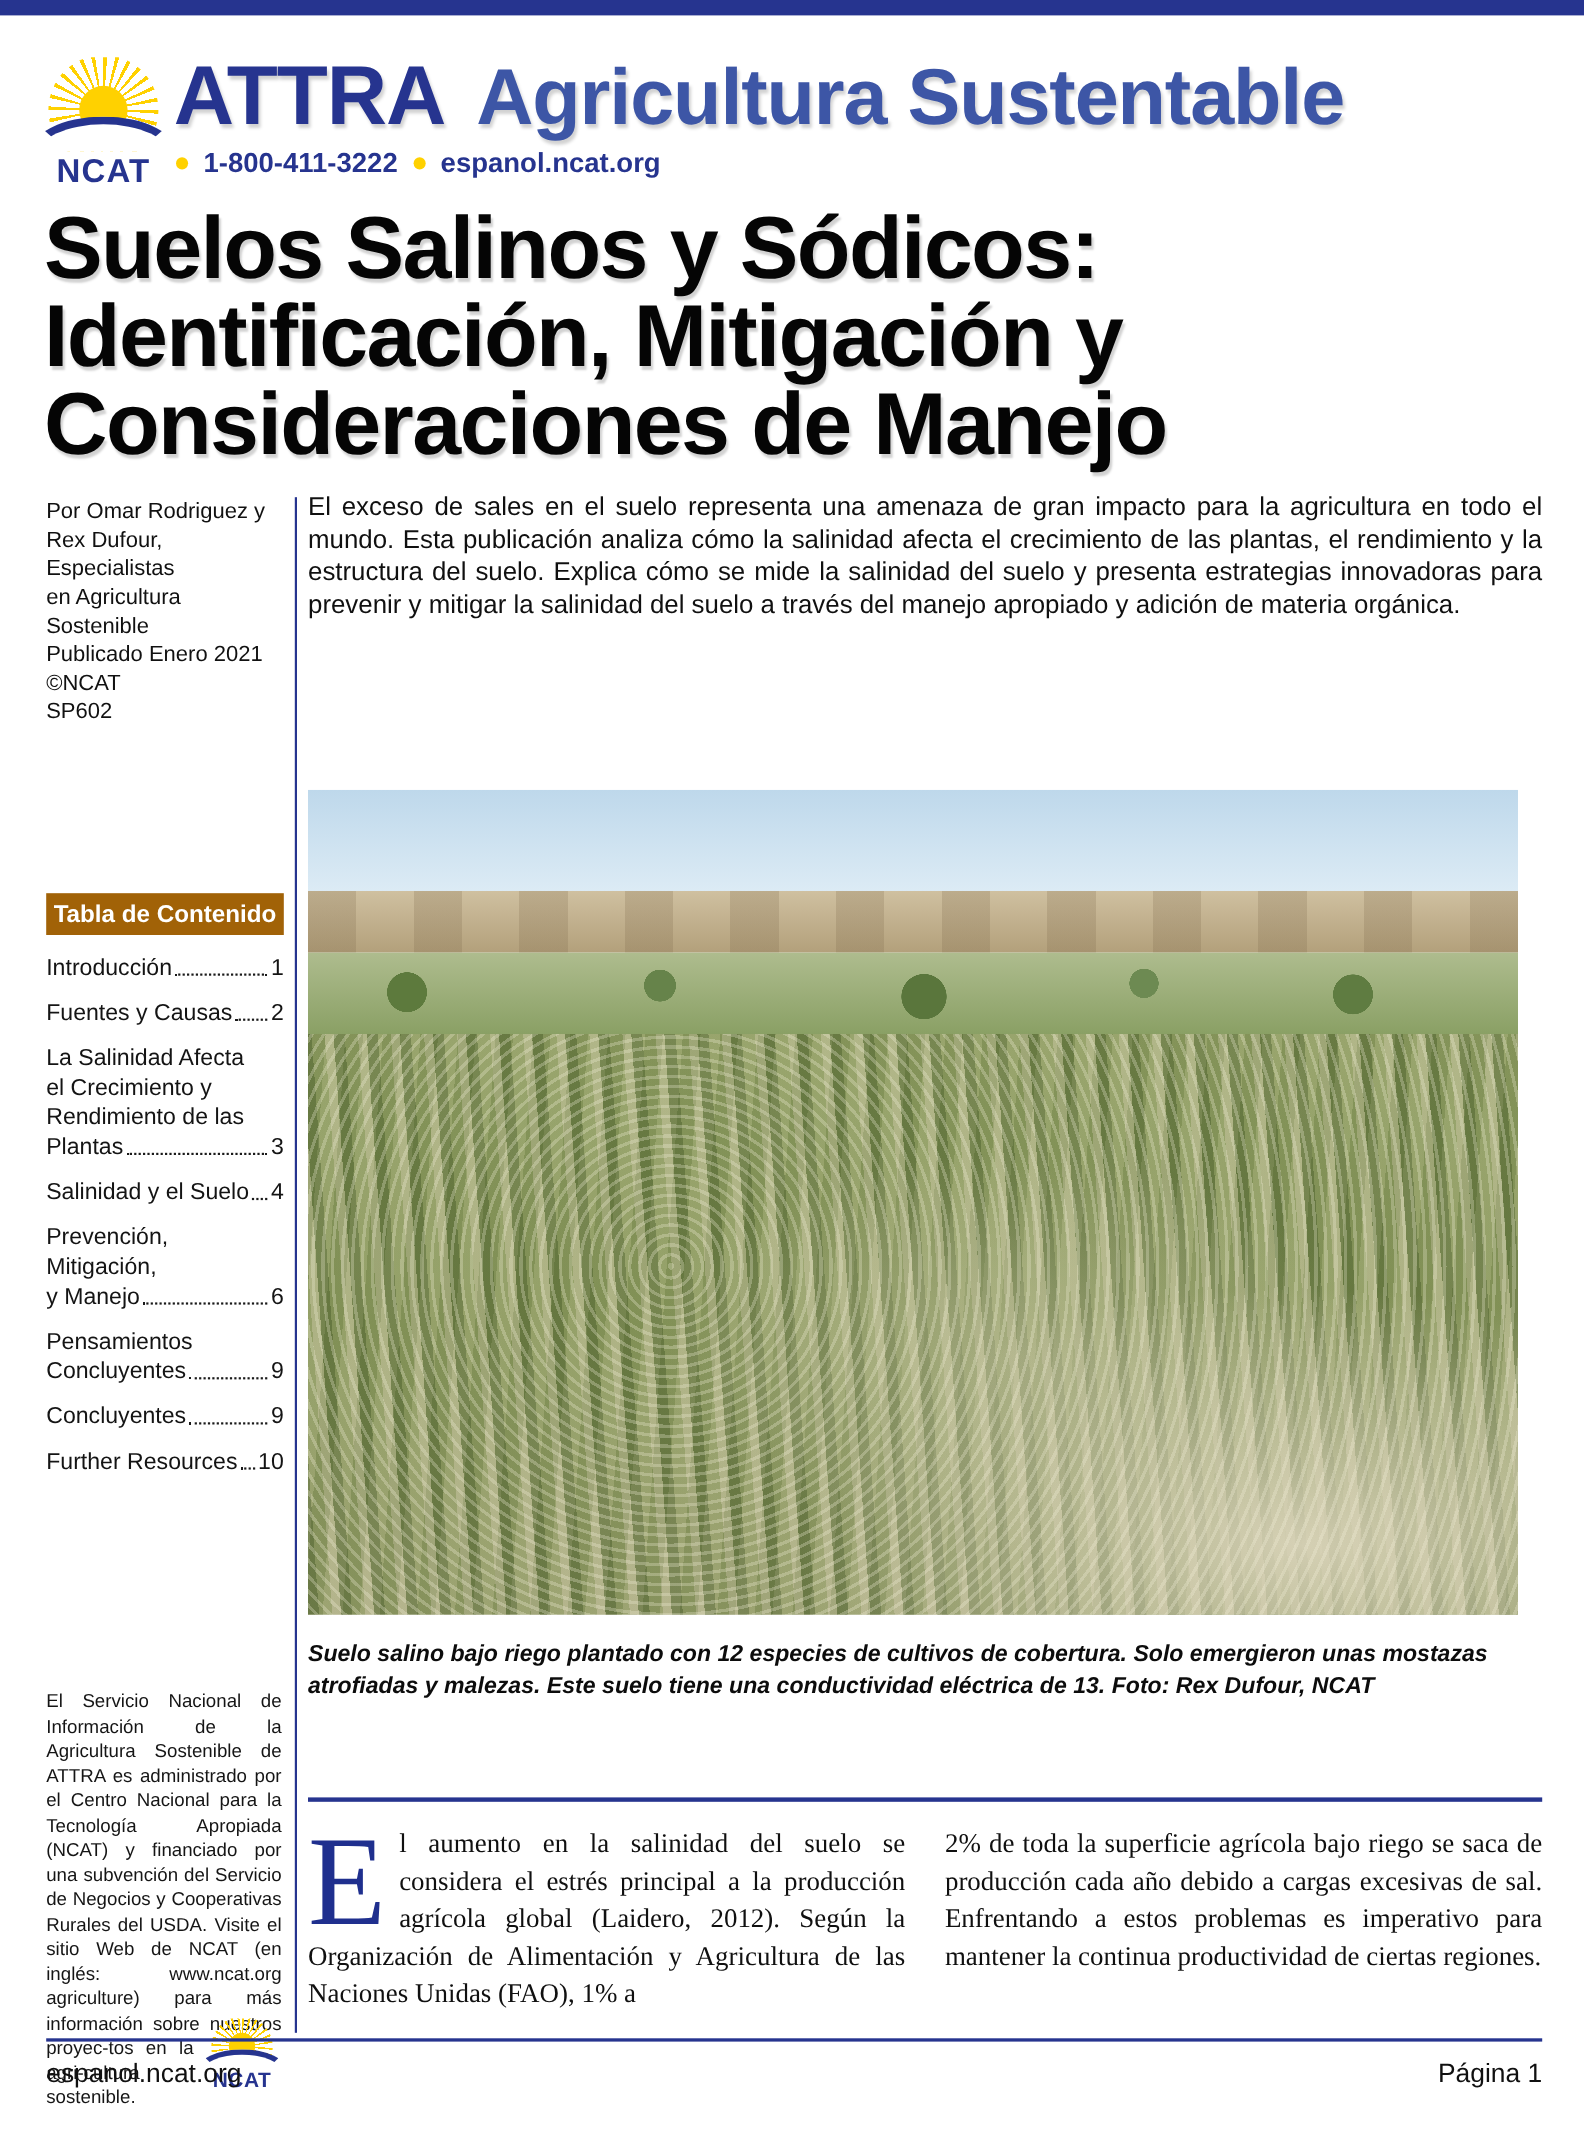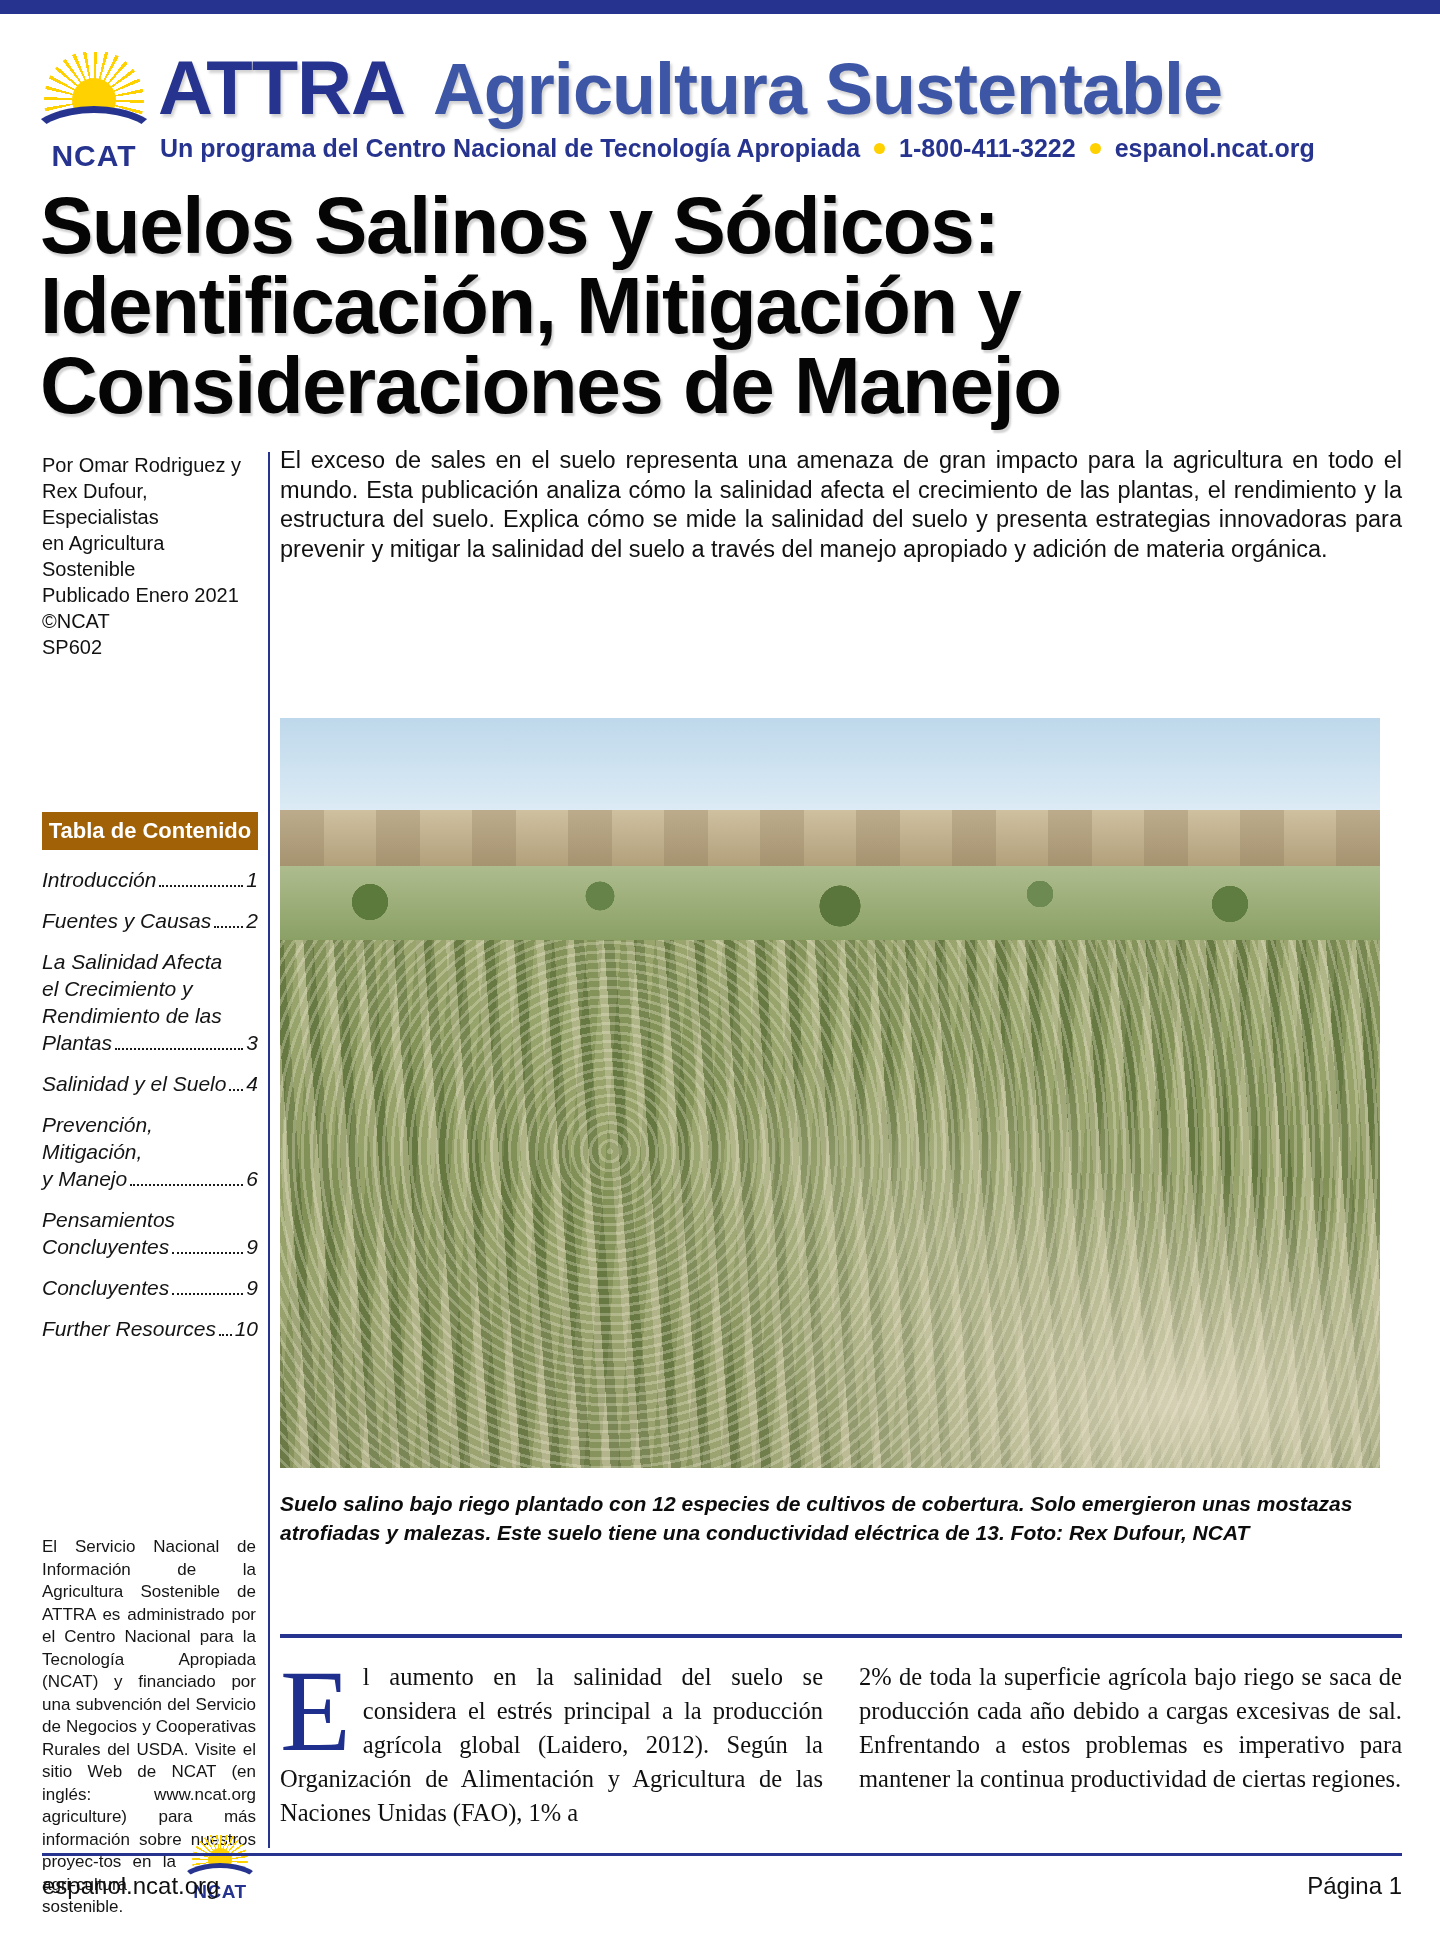--- a/index.html
+++ b/index.html
@@ -34,21 +34,21 @@
                 font-size:80px; line-height:80px; letter-spacing:-1.5px;
                 text-shadow:2px 3px 2px rgba(0,0,0,0.18); white-space:nowrap; }
 
   
   .byline { position:absolute; left:42px; top:452px; width:215px; font-size:20px; line-height:26px;
             white-space:pre-line; color:#111; }
   .v-divider { position:absolute; left:268px; top:452px; width:2px; height:1396px; background:#26348f; }
 
   .toc-head { position:absolute; left:42px; top:812px; width:216px; height:38px; background:#a16207;
               color:#ffffff; font-weight:700; font-size:22px; line-height:38px; text-align:center; }
-  .toc-list { position:absolute; left:42px; top:866px; width:216px; font-size:21px; color:#141414;font-style:italic; }
+  .toc-list { position:absolute; left:42px; top:866px; width:216px; font-size:21px; color:#141414; }
   .toc-item { margin-bottom:14px; }
   .toc-line { line-height:27px; }
   .toc-last { display:flex; align-items:flex-end; line-height:27px; }
   .toc-label { white-space:nowrap; }
   .toc-dots { flex:1 1 auto; border-bottom:2.6px dotted #1a1a1a; margin:0 3px 6px 3px; min-width:10px; }
   .toc-page { white-space:nowrap; }
 
   .note { position:absolute; left:42px; top:1536px; width:214px; font-size:17px; line-height:22.5px;
           text-align:justify; color:#151515; }
   .mini-logo { float:right; width:72px; margin:6px 0 0 8px; text-align:center; shape-outside:margin-box; }
@@ -119,21 +119,20 @@
     </div>
     <div class="logo-word">NCAT</div>
   </div>
 
   <div class="brand">
     <span class="attra">ATTRA</span>
     <span class="suffix">Agricultura Sustentable</span>
   </div>
 
   <div class="tagline">
-    <span class="t">Un programa del Centro Nacional de Tecnología Apropiada</span>
     <span class="dot"></span>
     <span class="t">1-800-411-3222</span>
     <span class="dot"></span>
     <span class="t">espanol.ncat.org</span>
   </div>
 
   <div class="main-title">
     <div>Suelos Salinos y Sódicos:</div>
     <div>Identificación, Mitigación y</div>
     <div>Consideraciones de Manejo</div>

